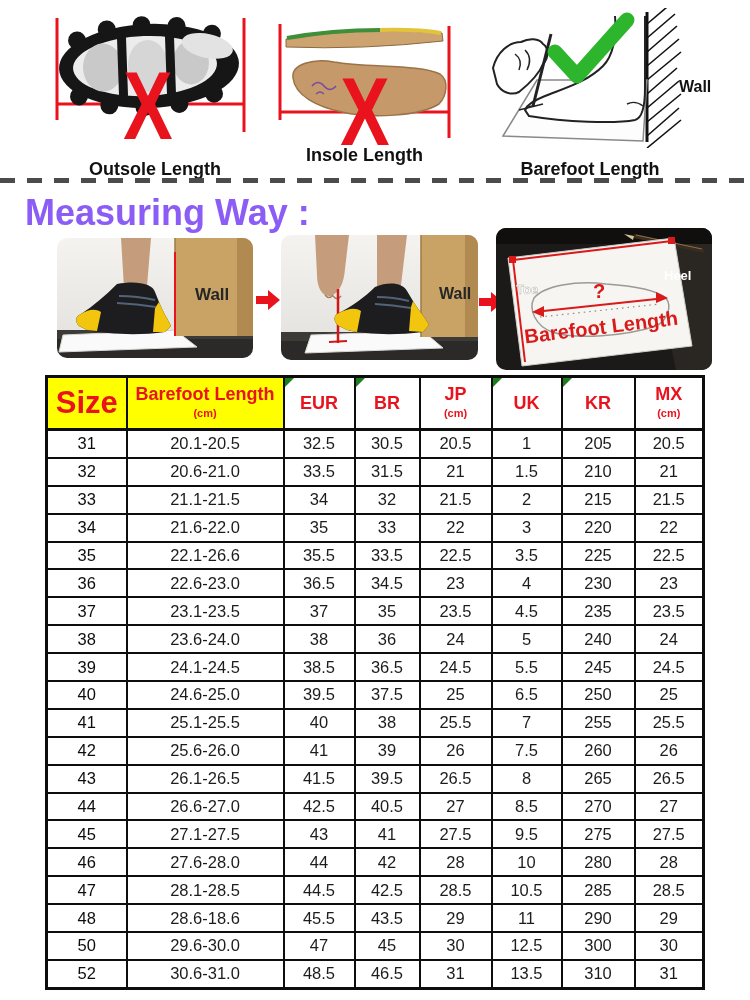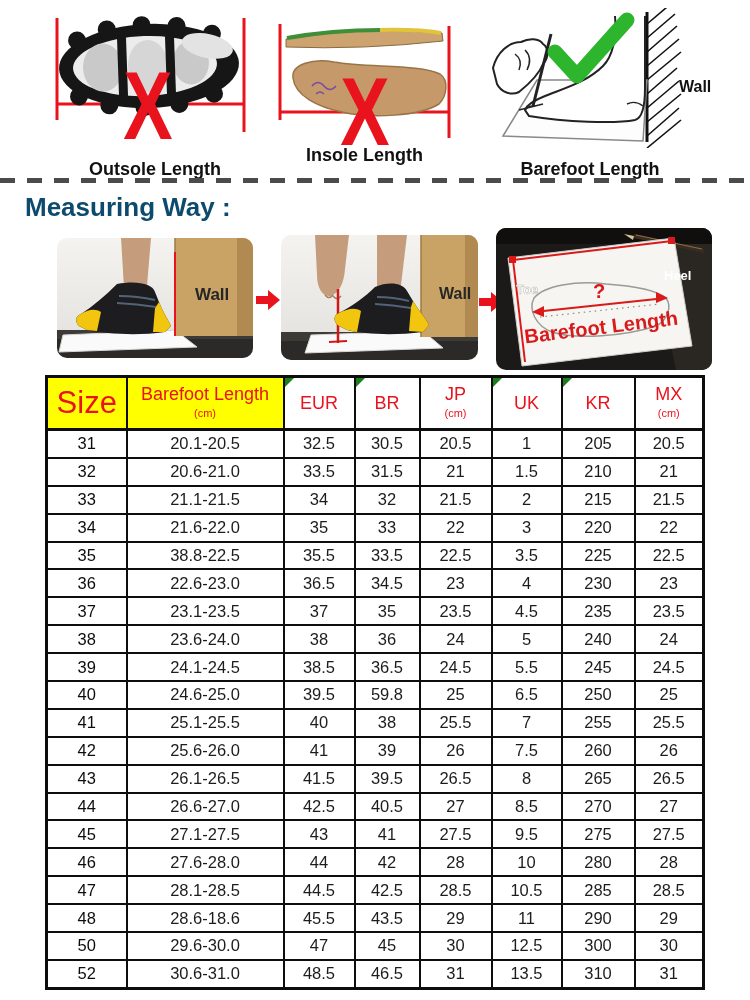--- a/index.html
+++ b/index.html
@@ -8,30 +8,30 @@
   svg text{font-family:"Liberation Sans",sans-serif;}
 
   
   .fig-caption{font-weight:bold;color:#111;font-size:18px;text-align:center;margin-top:18px;}
 
   
   #divider{left:0;top:178px;width:750px;height:5px;
     background:repeating-linear-gradient(90deg,#4b4b4b 0 15px,transparent 15px 27px);}
 
   
-  #measuring-heading{left:25px;top:192px;font-size:26px;font-weight:bold;color:#0c4a6e;text-align:right;}
+  #measuring-heading{left:25px;top:192px;font-size:36px;font-weight:bold;color:#8b5cf6;text-align:right;}
 
   .photo{border-radius:10px;overflow:hidden;}
 
   
   #size-table{position:absolute;left:45px;top:375px;width:657px;height:615px;
     border-collapse:collapse;table-layout:fixed;background:#fff;}
   #size-table th,#size-table td{border:2px solid #0d0d0d;text-align:center;vertical-align:middle;padding:0;position:relative;}
   #size-table{border:3px solid #0d0d0d;}
-  #size-table thead th{height:50px;color:#e8131c;font-weight:normal;border-bottom:3px solid #0d0d0d;}
+  #size-table thead th{height:50px;color:#e8131c;font-weight:bold;border-bottom:3px solid #0d0d0d;}
   #size-table th.yellow{background:#ffff00;}
   #size-table .hl{font-size:18px;line-height:20px;}
   #size-table .hl.size-big{font-size:31px;line-height:34px;}
   #size-table .hs{font-size:11px;line-height:19px;}
   #size-table td{font-size:16.5px;color:#1c1c1c;height:25px;}
   #size-table td.size-col{font-weight:normal;color:#0d0d0d;}
   .corner{position:absolute;left:0;top:0;width:0;height:0;
     border-top:9px solid #1e7e1e;border-right:9px solid transparent;}
 </style>
 </head>
@@ -296,21 +296,21 @@
         <td>21.6-22.0</td>
         <td>35</td>
         <td>33</td>
         <td>22</td>
         <td>3</td>
         <td>220</td>
         <td>22</td>
       </tr>
       <tr>
         <td class="size-col">35</td>
-        <td>38.8-22.5</td>
+        <td>22.1-26.6</td>
         <td>35.5</td>
         <td>33.5</td>
         <td>22.5</td>
         <td>3.5</td>
         <td>225</td>
         <td>22.5</td>
       </tr>
       <tr>
         <td class="size-col">36</td>
         <td>22.6-23.0</td>
@@ -348,21 +348,21 @@
         <td>36.5</td>
         <td>24.5</td>
         <td>5.5</td>
         <td>245</td>
         <td>24.5</td>
       </tr>
       <tr>
         <td class="size-col">40</td>
         <td>24.6-25.0</td>
         <td>39.5</td>
-        <td>59.8</td>
+        <td>37.5</td>
         <td>25</td>
         <td>6.5</td>
         <td>250</td>
         <td>25</td>
       </tr>
       <tr>
         <td class="size-col">41</td>
         <td>25.1-25.5</td>
         <td>40</td>
         <td>38</td>

